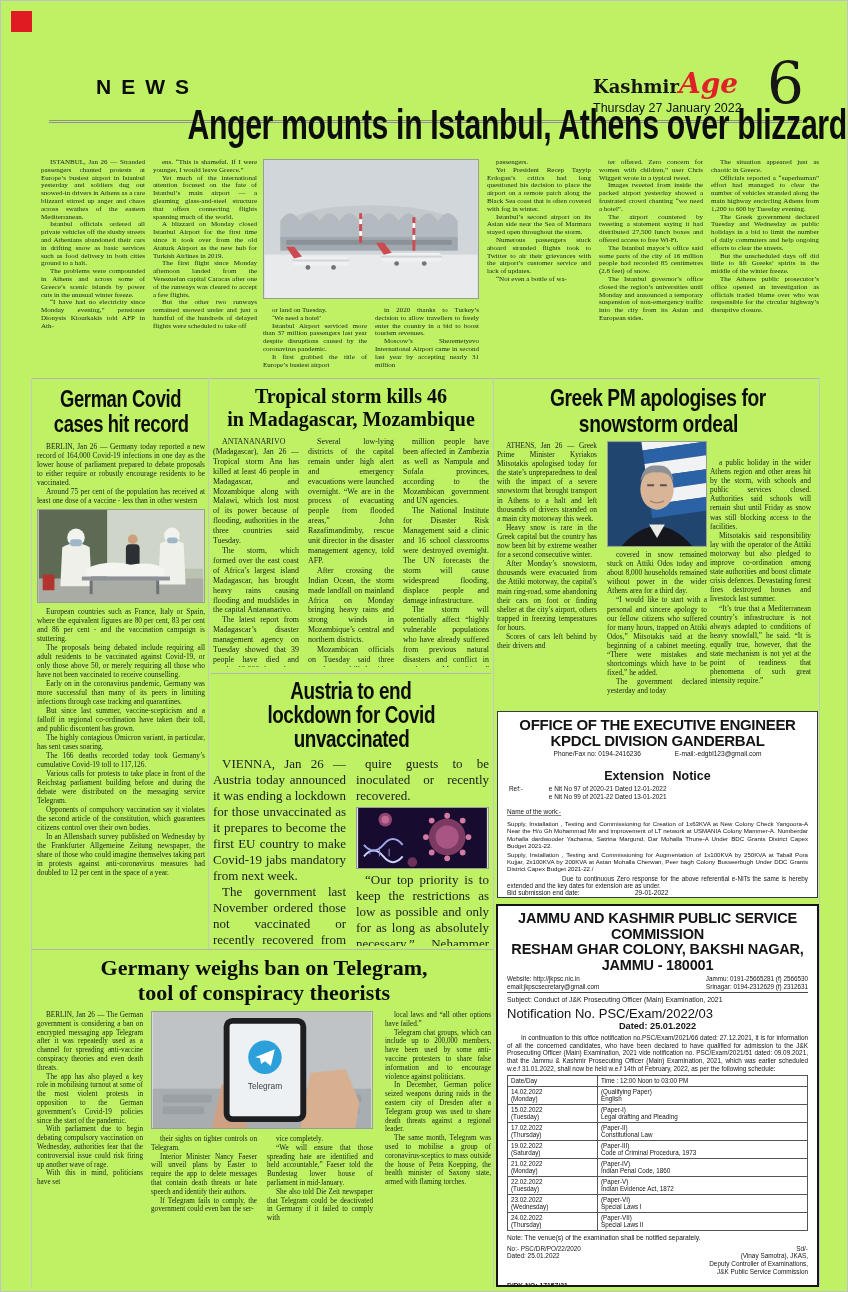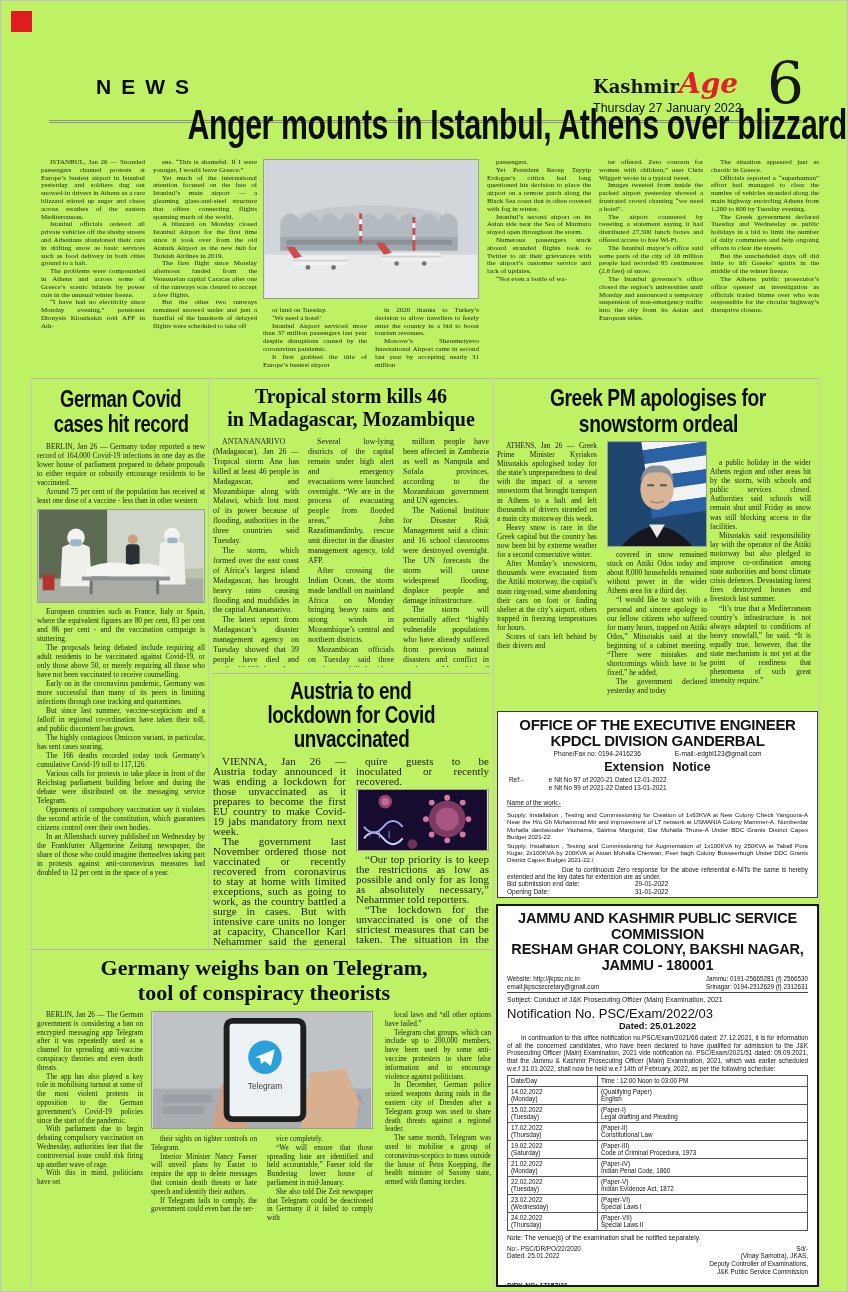--- a/index.html
+++ b/index.html
@@ -27,31 +27,31 @@
           font-family:"Liberation Sans",sans-serif; font-weight:bold; color:#0d0d0d; letter-spacing:-0.5px; }
   .serifhead { font-family:"Liberation Serif",serif; font-weight:bold; color:#0d0d0d; }
 
   
   .body-text p { text-align:justify; text-indent:9px; color:#1c1c1c; }
   .col { position:absolute; overflow:hidden; }
   .lead-col p     { font-size:7px;   line-height:7.8px;font-family:Liberation Serif, serif; }
   .german-body p  { font-size:7.4px; line-height:9px; }
   .trop-col p     { font-size:7.9px; line-height:9.9px; }
   .greek-col p    { font-size:7.4px; line-height:9.1px; }
-  .austria-col p  { font-size:11px; line-height:10px; }
+  .austria-col p  { font-size:13px; line-height:16px; }
   .tele-col p     { font-size:7.2px; line-height:8.8px; }
   .photo { display:block; border:1px solid #9b9b9b; background:#ddd; }
 
   
   .notice { position:absolute; font-family:"Liberation Sans",sans-serif; color:#141414; overflow:hidden; background:#fff; }
   .kpdcl-box { left:496px; top:710px; width:321px; height:187px; border:1.5px solid #3a3a3a; padding:5px 9px 3px; }
   .psc-box   { left:495px; top:903px; width:323px; height:383px; border:2.5px solid #161616; padding:5px 9px 3px; }
   .k-title { text-align:center; font-weight:bold; font-size:15px; line-height:15.5px; letter-spacing:-0.3px; }
   .k-contact { display:flex; justify-content:center; gap:34px; font-size:6.6px; margin-top:2px; }
-  .k-sub { text-align:center; font-weight:bold; font-size:12.5px; word-spacing:5px; margin:3px 0 2px; }
+  .k-sub { text-align:center; font-weight:bold; font-size:12.5px; word-spacing:5px; margin:12px 0 2px; }
   .k-ref { display:flex; gap:26px; font-size:6.4px; line-height:7.6px; }
   .k-ref-label { padding-left:2px; }
   .k-label { font-size:6.4px; margin-top:2px; border-bottom:0.5px solid #888; display:inline-block; }
   .k-works p { font-size:6.1px; line-height:7.2px; margin-top:2px; text-align:justify; }
   .k-ext { font-size:6.3px; line-height:7.4px; margin-top:2px; text-indent:55px; text-align:justify; }
   .k-kv { display:flex; font-size:6.5px; line-height:8px; }
   .k-kv span:first-child { width:128px; }
   .p-title { text-align:center; font-weight:bold; font-size:14.5px; line-height:15.5px; letter-spacing:-0.2px; }
   .p-contact { display:flex; justify-content:space-between; font-size:6.3px; line-height:7.6px;
                border-bottom:1px solid #444; padding-bottom:2px; margin-top:2px; }

